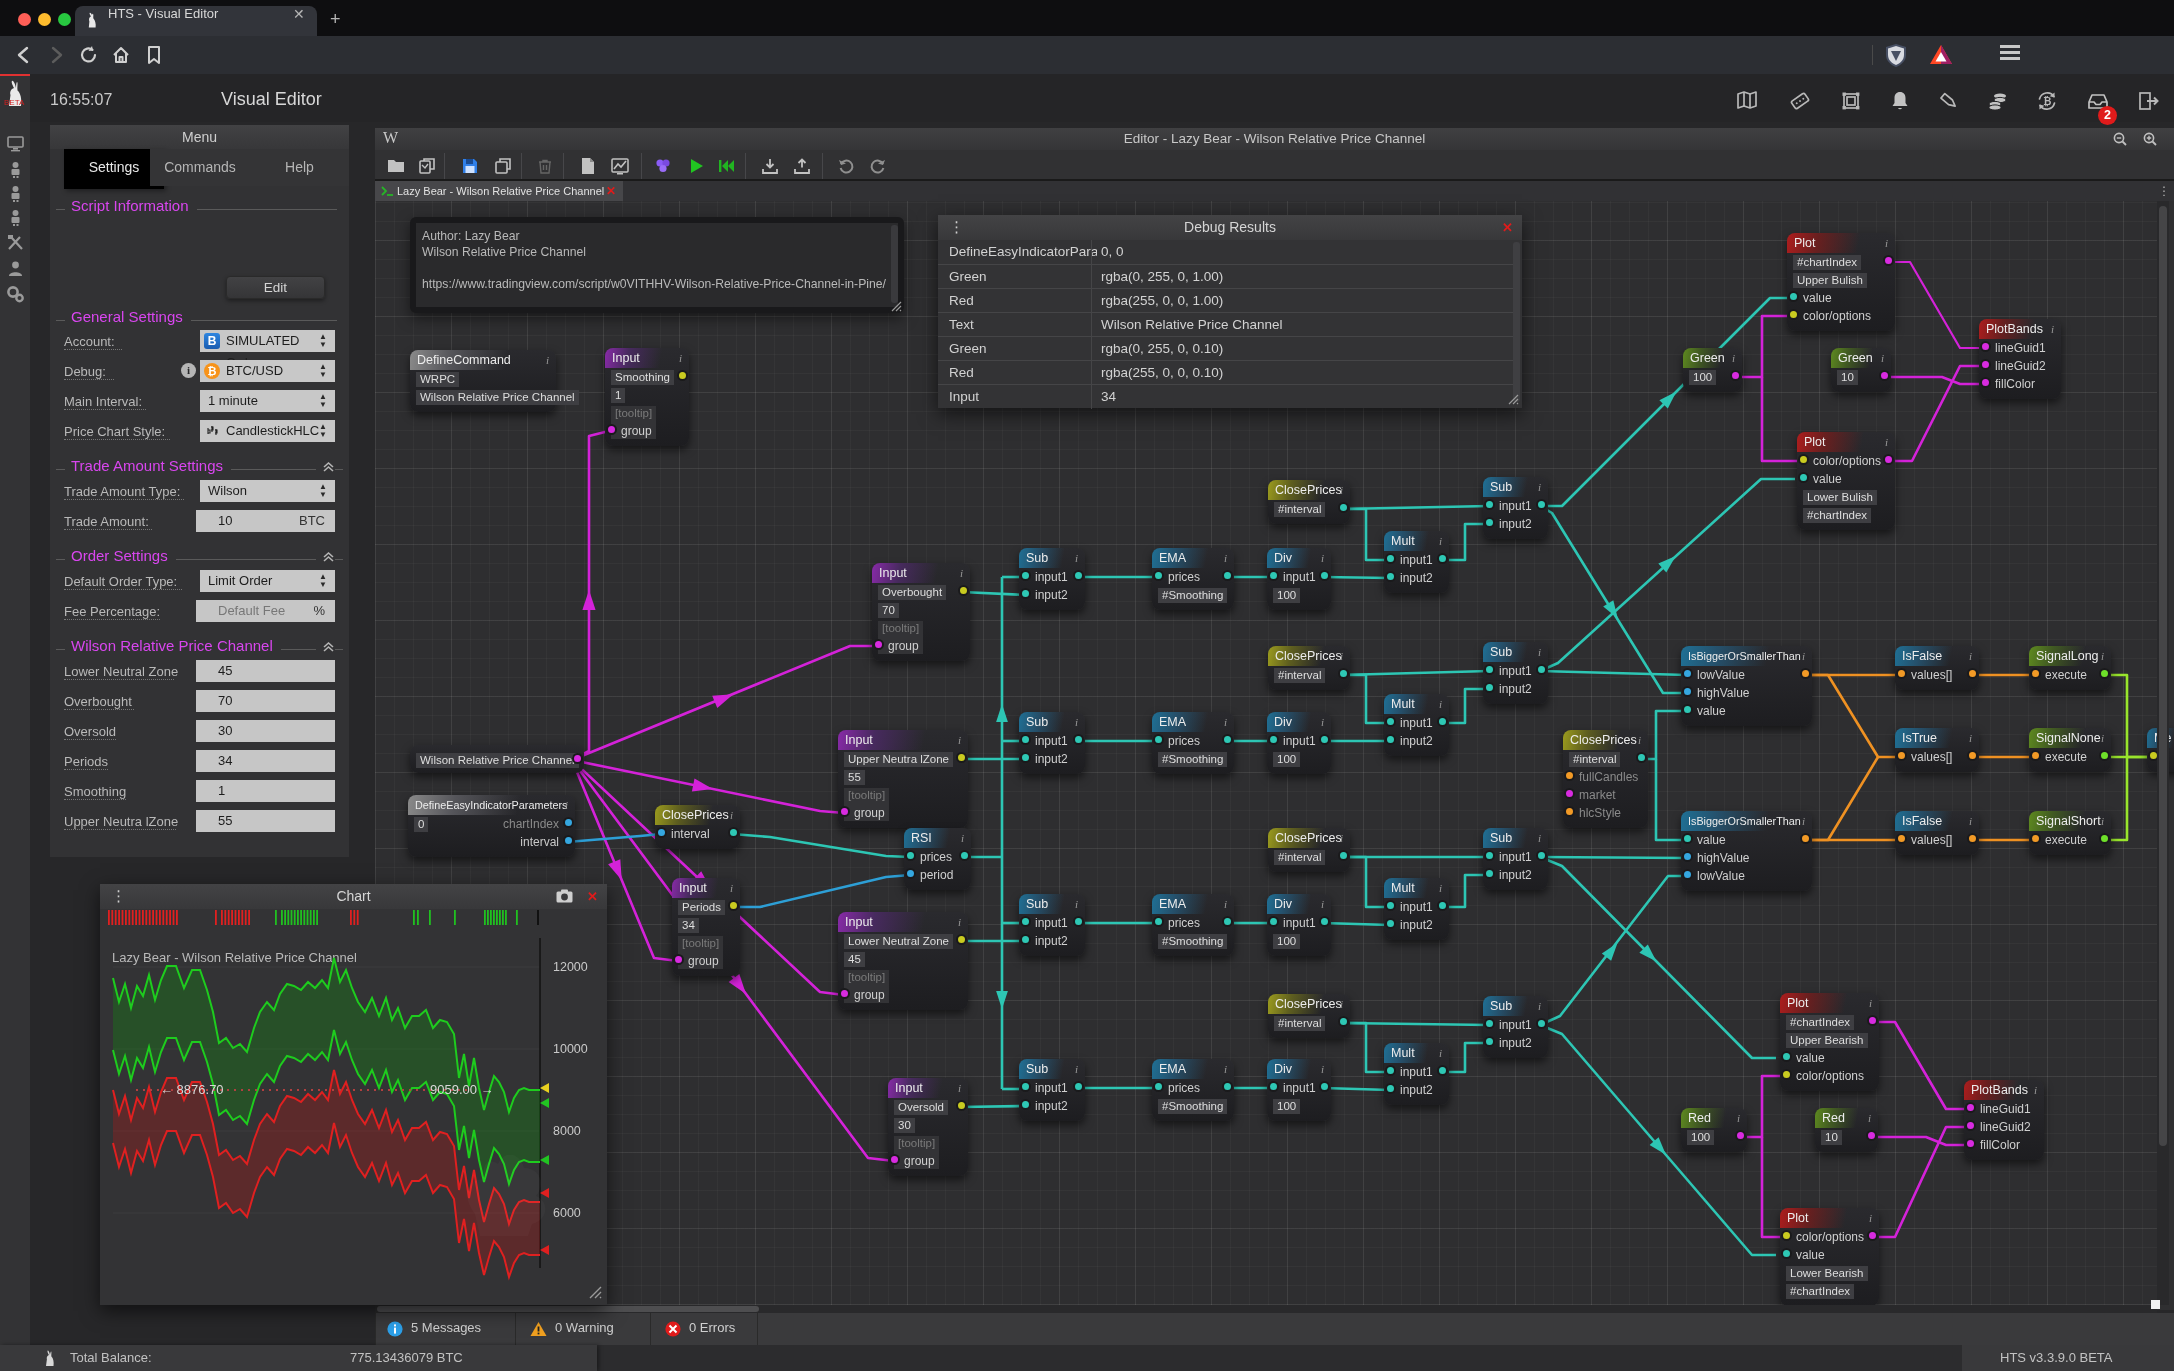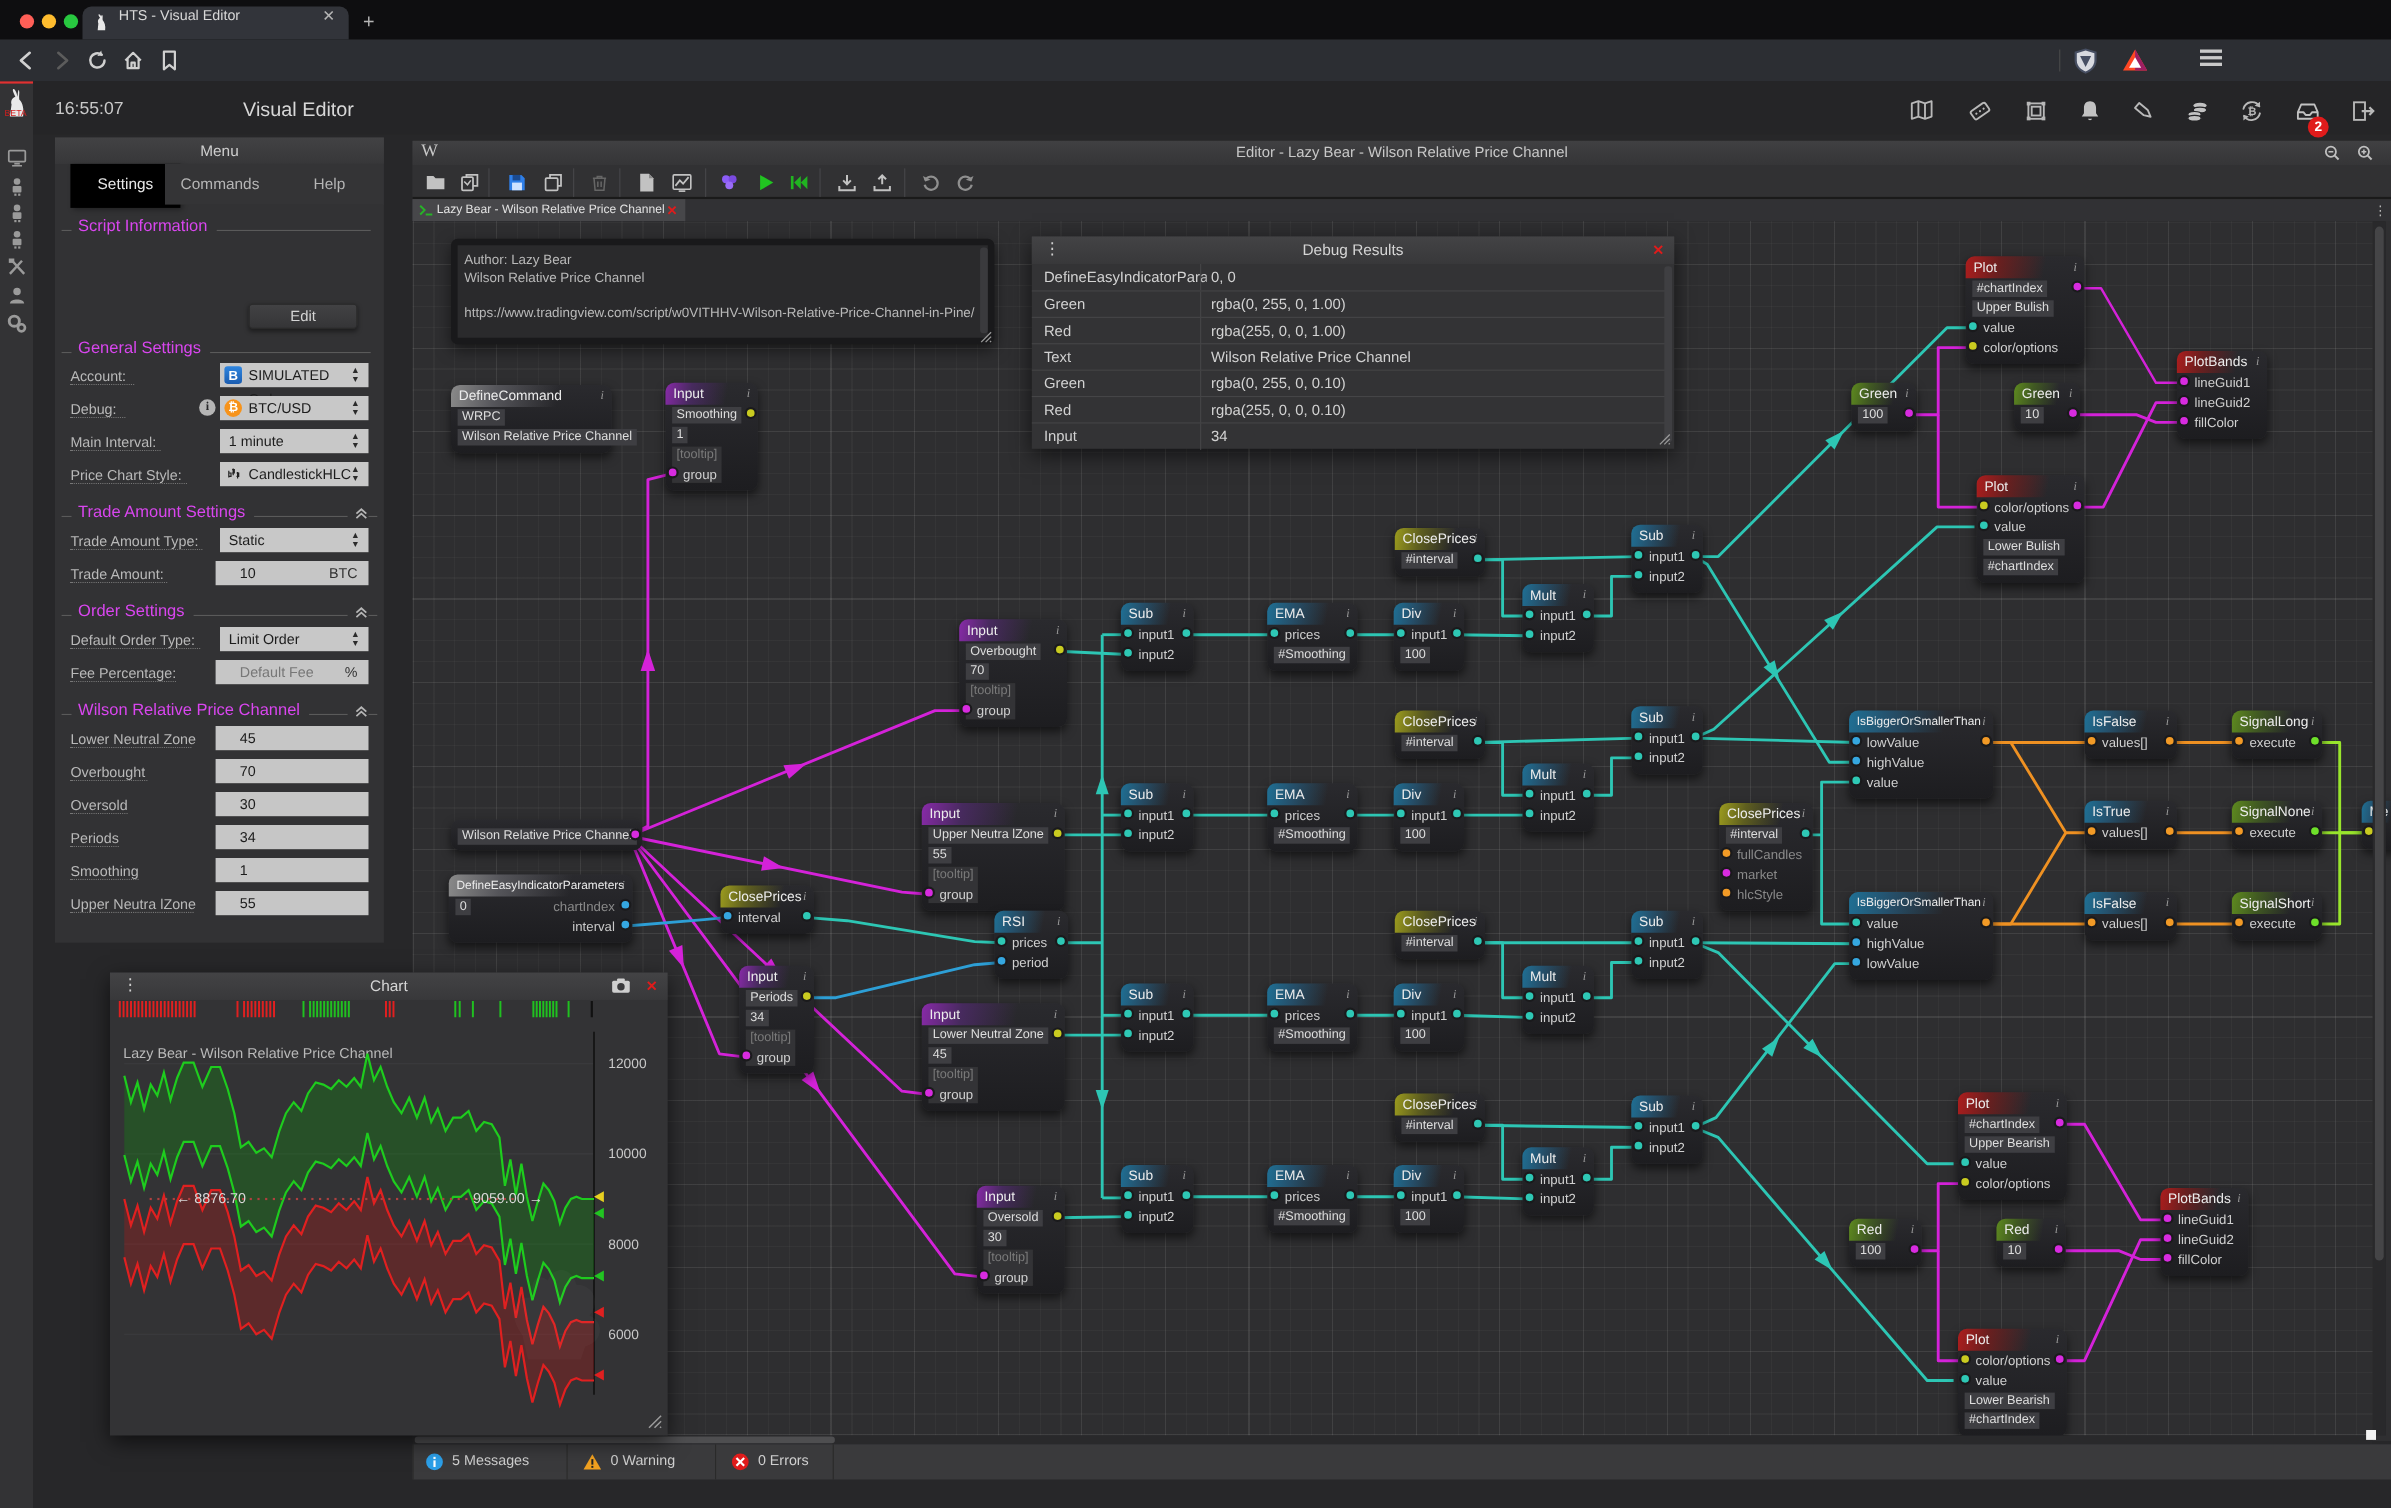--- a/index.html
+++ b/index.html
@@ -238,21 +238,21 @@
       <span class="ln" style="max-width:9px;margin-right:6px"></span>
       <span style="margin-right:8px;white-space:nowrap">Trade Amount Settings</span>
       <span class="ln" style="margin-right:6px"></span>
       <svg width="13" height="12" viewBox="0 0 13 12" style="margin-top:3px">
         <path d="M2 6 L6.5 2 L11 6 M2 10 L6.5 6 L11 10" stroke="#b5b5b5" stroke-width="1.6" fill="none"></path>
       </svg>
       <span class="ln" style="max-width:8px"></span>
     </div>
 <div class="abs lrow" style="top:484px;width:120px;font-size:13px">Trade Amount Type:</div>
 <div class="abs ctrl" style="top:480px">
-      <span style="position:absolute;left:8px">Static</span>
+      <span style="position:absolute;left:8px">Wilson</span>
       <span class="sp">▲<br>▼</span>
     </div>
 <div class="abs lrow" style="top:514px;width:88px;font-size:13px">Trade Amount:</div>
 <div class="abs nctrl" style="top:510px;color:#1d1d1d">10<span style="position:absolute;right:10px;color:#333">BTC</span></div>
 <div class="abs legend flex" style="top:546px">
       <span class="ln" style="max-width:9px;margin-right:6px"></span>
       <span style="margin-right:8px;white-space:nowrap">Order Settings</span>
       <span class="ln" style="margin-right:6px"></span>
       <svg width="13" height="12" viewBox="0 0 13 12" style="margin-top:3px">
         <path d="M2 6 L6.5 2 L11 6 M2 10 L6.5 6 L11 10" stroke="#b5b5b5" stroke-width="1.6" fill="none"></path>
@@ -1183,20 +1183,30 @@
       </svg>
       <span style="position:absolute;left:180px;top:7px">0 Warning</span>
       <span class="vsep" style="left:275px"></span>
       <svg style="position:absolute;left:290px;top:8px" width="16" height="16" viewBox="0 0 16 16">
         <circle cx="8" cy="8" r="7.6" fill="#e01b1b"></circle>
         <path d="M4.5 4.5 L11.5 11.5 M11.5 4.5 L4.5 11.5" stroke="#fff" stroke-width="2"></path>
       </svg>
       <span style="position:absolute;left:314px;top:7px">0 Errors</span>
       <span class="vsep" style="left:382px"></span>
     </div>
+<div class="abs" id="botbar">
+      <div style="position:absolute;left:0;top:0;width:597px;height:26px;background:#39393b;box-shadow:2px 0 4px rgba(0,0,0,.4)"></div>
+      <svg style="position:absolute;left:42px;top:4px" width="16" height="18" viewBox="0 0 16 18">
+        <path d="M8 6 C7.4 3 6.2 1.2 5.6 1.7 C5.1 2.2 6 4.2 6.9 6 C5.2 6.7 4.3 8.5 4.9 10.3 L4 17 H11.5 C12.1 12.8 11.2 9.2 9.4 7.6 C9.1 5.5 9.7 3.7 9.3 2.7 C9 1.9 8.4 3.2 8 6 Z" fill="#d8d8d8"></path>
+      </svg>
+      <span style="position:absolute;left:70px;top:5px">Total Balance:</span>
+      <span style="position:absolute;left:350px;top:5px">775.13436079 BTC</span>
+      <div style="position:absolute;left:1962px;top:0;width:212px;height:26px;background:#39393b"></div>
+      <span style="position:absolute;left:2000px;top:5px">HTS v3.3.9.0 BETA</span>
+    </div>
 <div class="win" style="left:100px;top:884px;width:507px;height:421px;overflow:hidden">
 <div class="winhdr">Chart<span style="position:absolute;left:11px;top:4px;color:#cfcfcf;font-size:15px;line-height:16px">⋮</span><svg style="position:absolute;right:34px;top:5px" width="17" height="14" viewBox="0 0 17 14">
           <rect x="0.5" y="2.5" width="16" height="11" rx="1.5" fill="#cfcfcf"></rect>
           <rect x="5" y="0.5" width="7" height="3" rx="1" fill="#cfcfcf"></rect>
           <circle cx="8.5" cy="8" r="3.4" fill="#3a3a3c"></circle>
         </svg><span style="position:absolute;right:9px;top:0;color:#e01b1b;font-weight:bold;font-size:13px">✕</span></div>
 <svg style="position:absolute;left:0;top:26px" width="507" height="15">
         <rect x="8.0" y="0" width="1.8" height="15" fill="#e02020"></rect>
         <rect x="11.4" y="0" width="1.8" height="15" fill="#e02020"></rect>
         <rect x="14.8" y="0" width="1.8" height="15" fill="#e02020"></rect>

